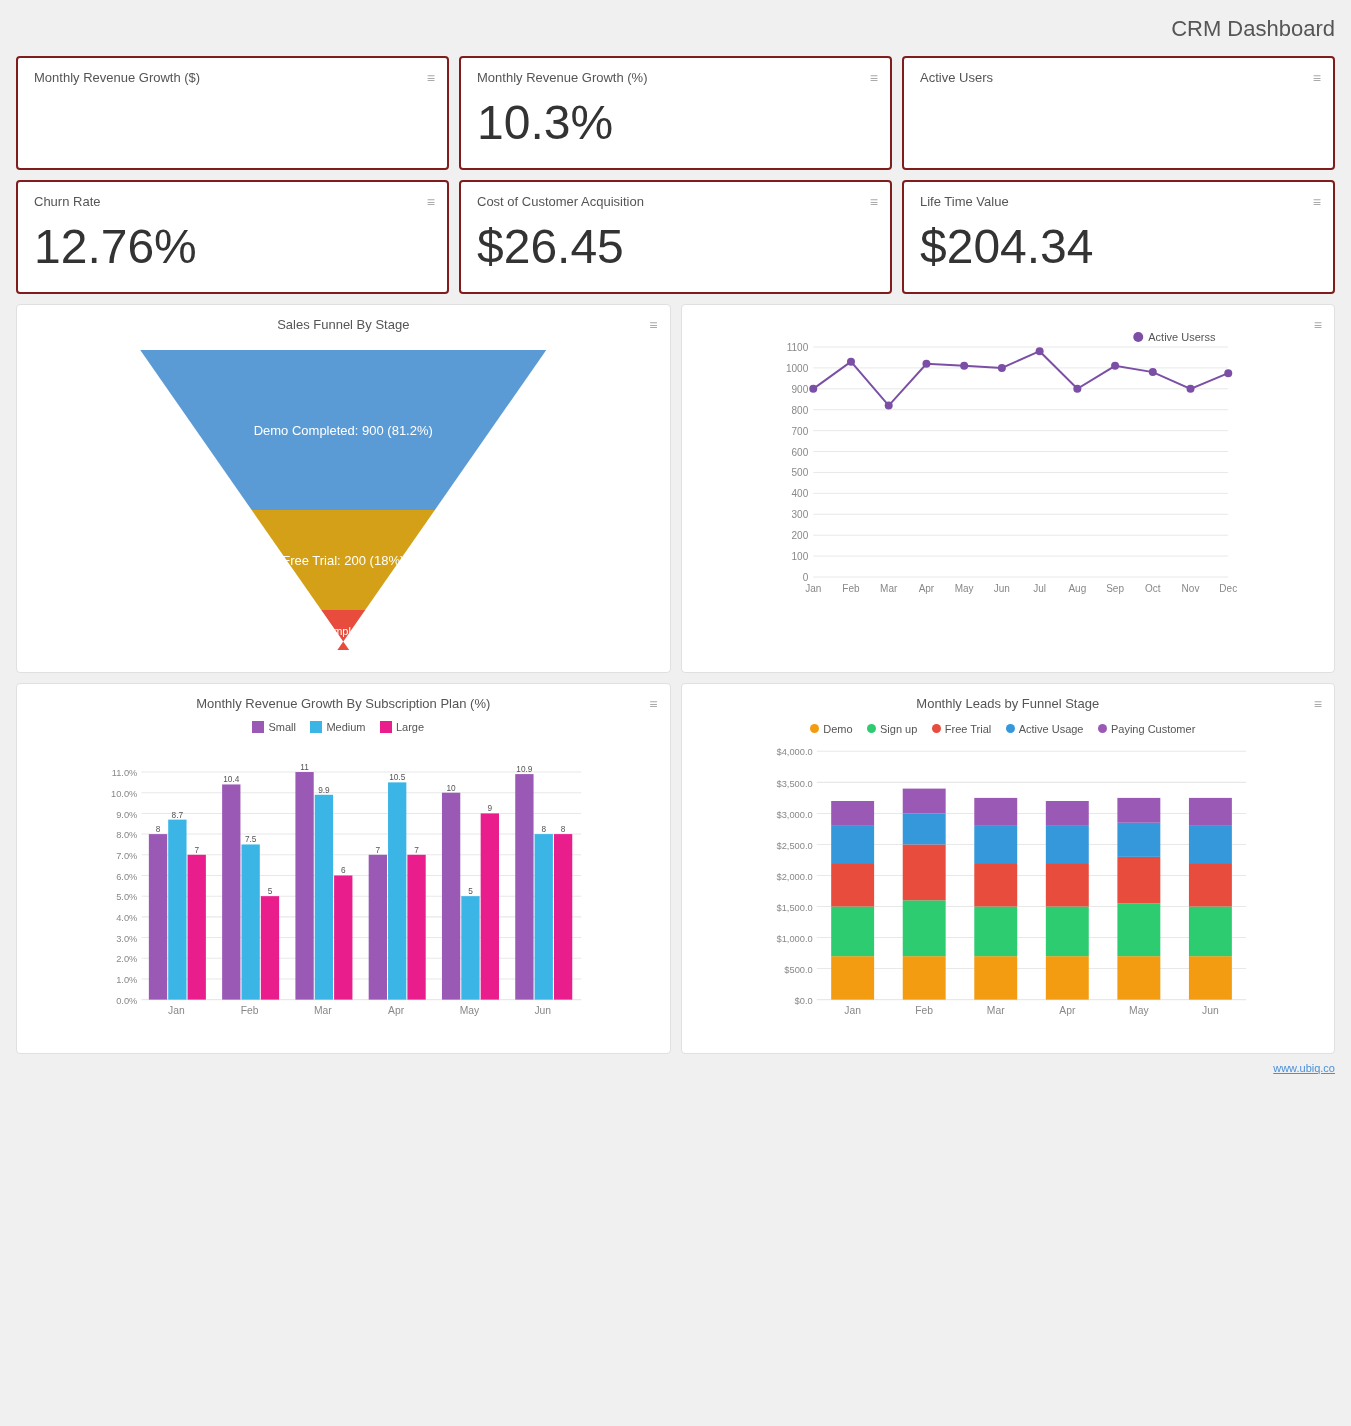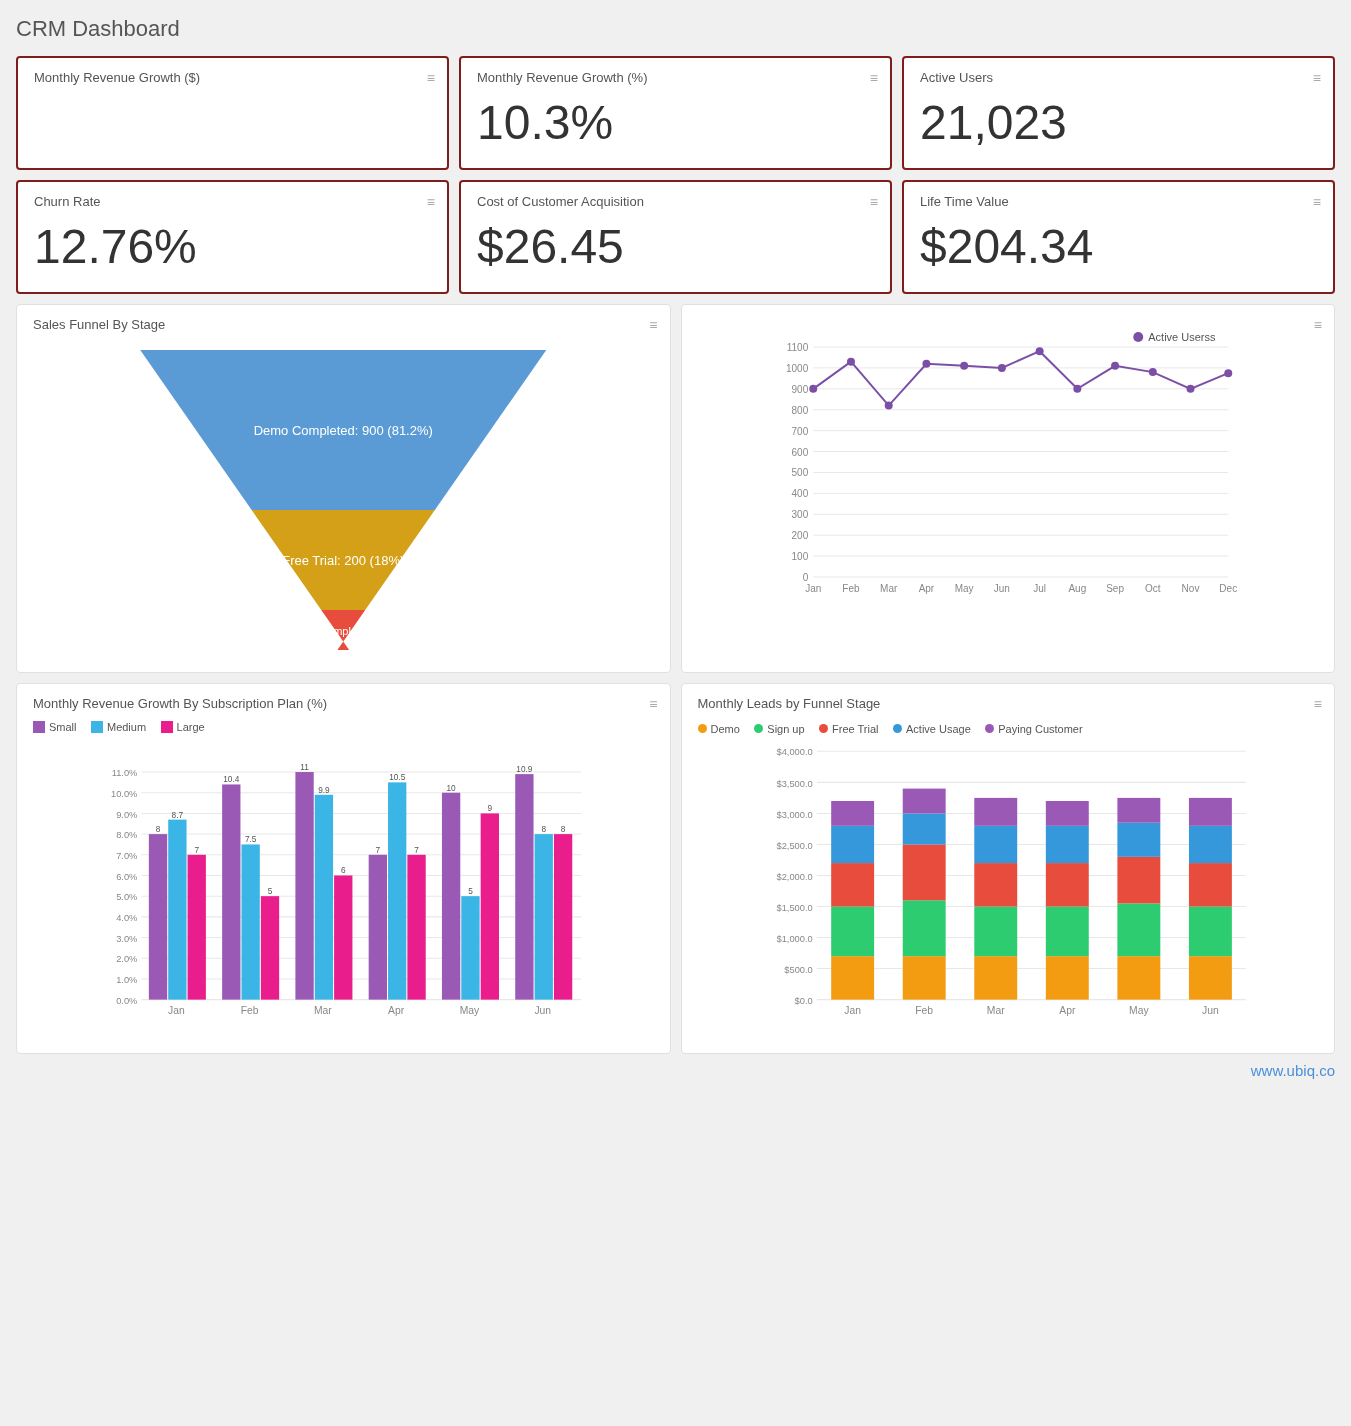--- a/index.html
+++ b/index.html
@@ -4,21 +4,21 @@
   <style>
     * { box-sizing: border-box; margin: 0; padding: 0; }
     body {
       font-family: 'Segoe UI', Arial, sans-serif;
       background: #f0f0f0;
       padding: 16px;
       width: 1351px;
       min-height: 1426px;
     }
     .page-title {
-      text-align: left;
+      text-align: right;
       font-size: 22px;
       color: #555;
       margin-bottom: 14px;
       font-weight: 400;
     }
     .dashboard-grid {
       display: grid;
       grid-template-columns: 1fr 1fr 1fr;
       gap: 10px;
     }
@@ -46,20 +46,21 @@
       color: #aaa;
       font-size: 14px;
       cursor: pointer;
     }
     .chart-card {
       background: #fff;
       border: 1px solid #e0e0e0;
       border-radius: 4px;
       padding: 12px 16px;
       position: relative;
+      text-align: center;
     }
     .chart-title {
       font-size: 13px;
       color: #555;
       margin-bottom: 8px;
     }
     
     .charts-row {
       display: grid;
       grid-template-columns: 1fr 1fr;
@@ -97,23 +98,24 @@
       border-radius: 50%;
       margin-right: 4px;
     }
     .legend-rect {
       width: 12px;
       height: 12px;
       margin-right: 4px;
     }
     .footer-url {
       text-align: right;
-      font-size: 15px;
+      font-size: 11px;
       color: #4a90d9;
       margin-top: 8px;
+      text-decoration: underline;
     }
     svg text {
       font-family: 'Segoe UI', Arial, sans-serif;
     }
   </style>
 </head>
 <body>
 
 <h1 class="page-title">CRM Dashboard</h1>
 
@@ -123,21 +125,20 @@
     <div class="kpi-title">Monthly Revenue Growth ($)</div>
     <span class="menu-icon">≡</span>
   </div>
     <div class="kpi-card">
     <div class="kpi-title">Monthly Revenue Growth (%)</div>
     <div class="kpi-value">10.3%</div>
     <span class="menu-icon">≡</span>
   </div>
     <div class="kpi-card">
     <div class="kpi-title">Active Users</div>
-    <div class="kpi-value">21,023</div>
     <span class="menu-icon">≡</span>
   </div>
     <div class="kpi-card">
     <div class="kpi-title">Churn Rate</div>
     <div class="kpi-value">12.76%</div>
     <span class="menu-icon">≡</span>
   </div>
     <div class="kpi-card">
     <div class="kpi-title">Cost of Customer Acquisition</div>
     <div class="kpi-value">$26.45</div>

